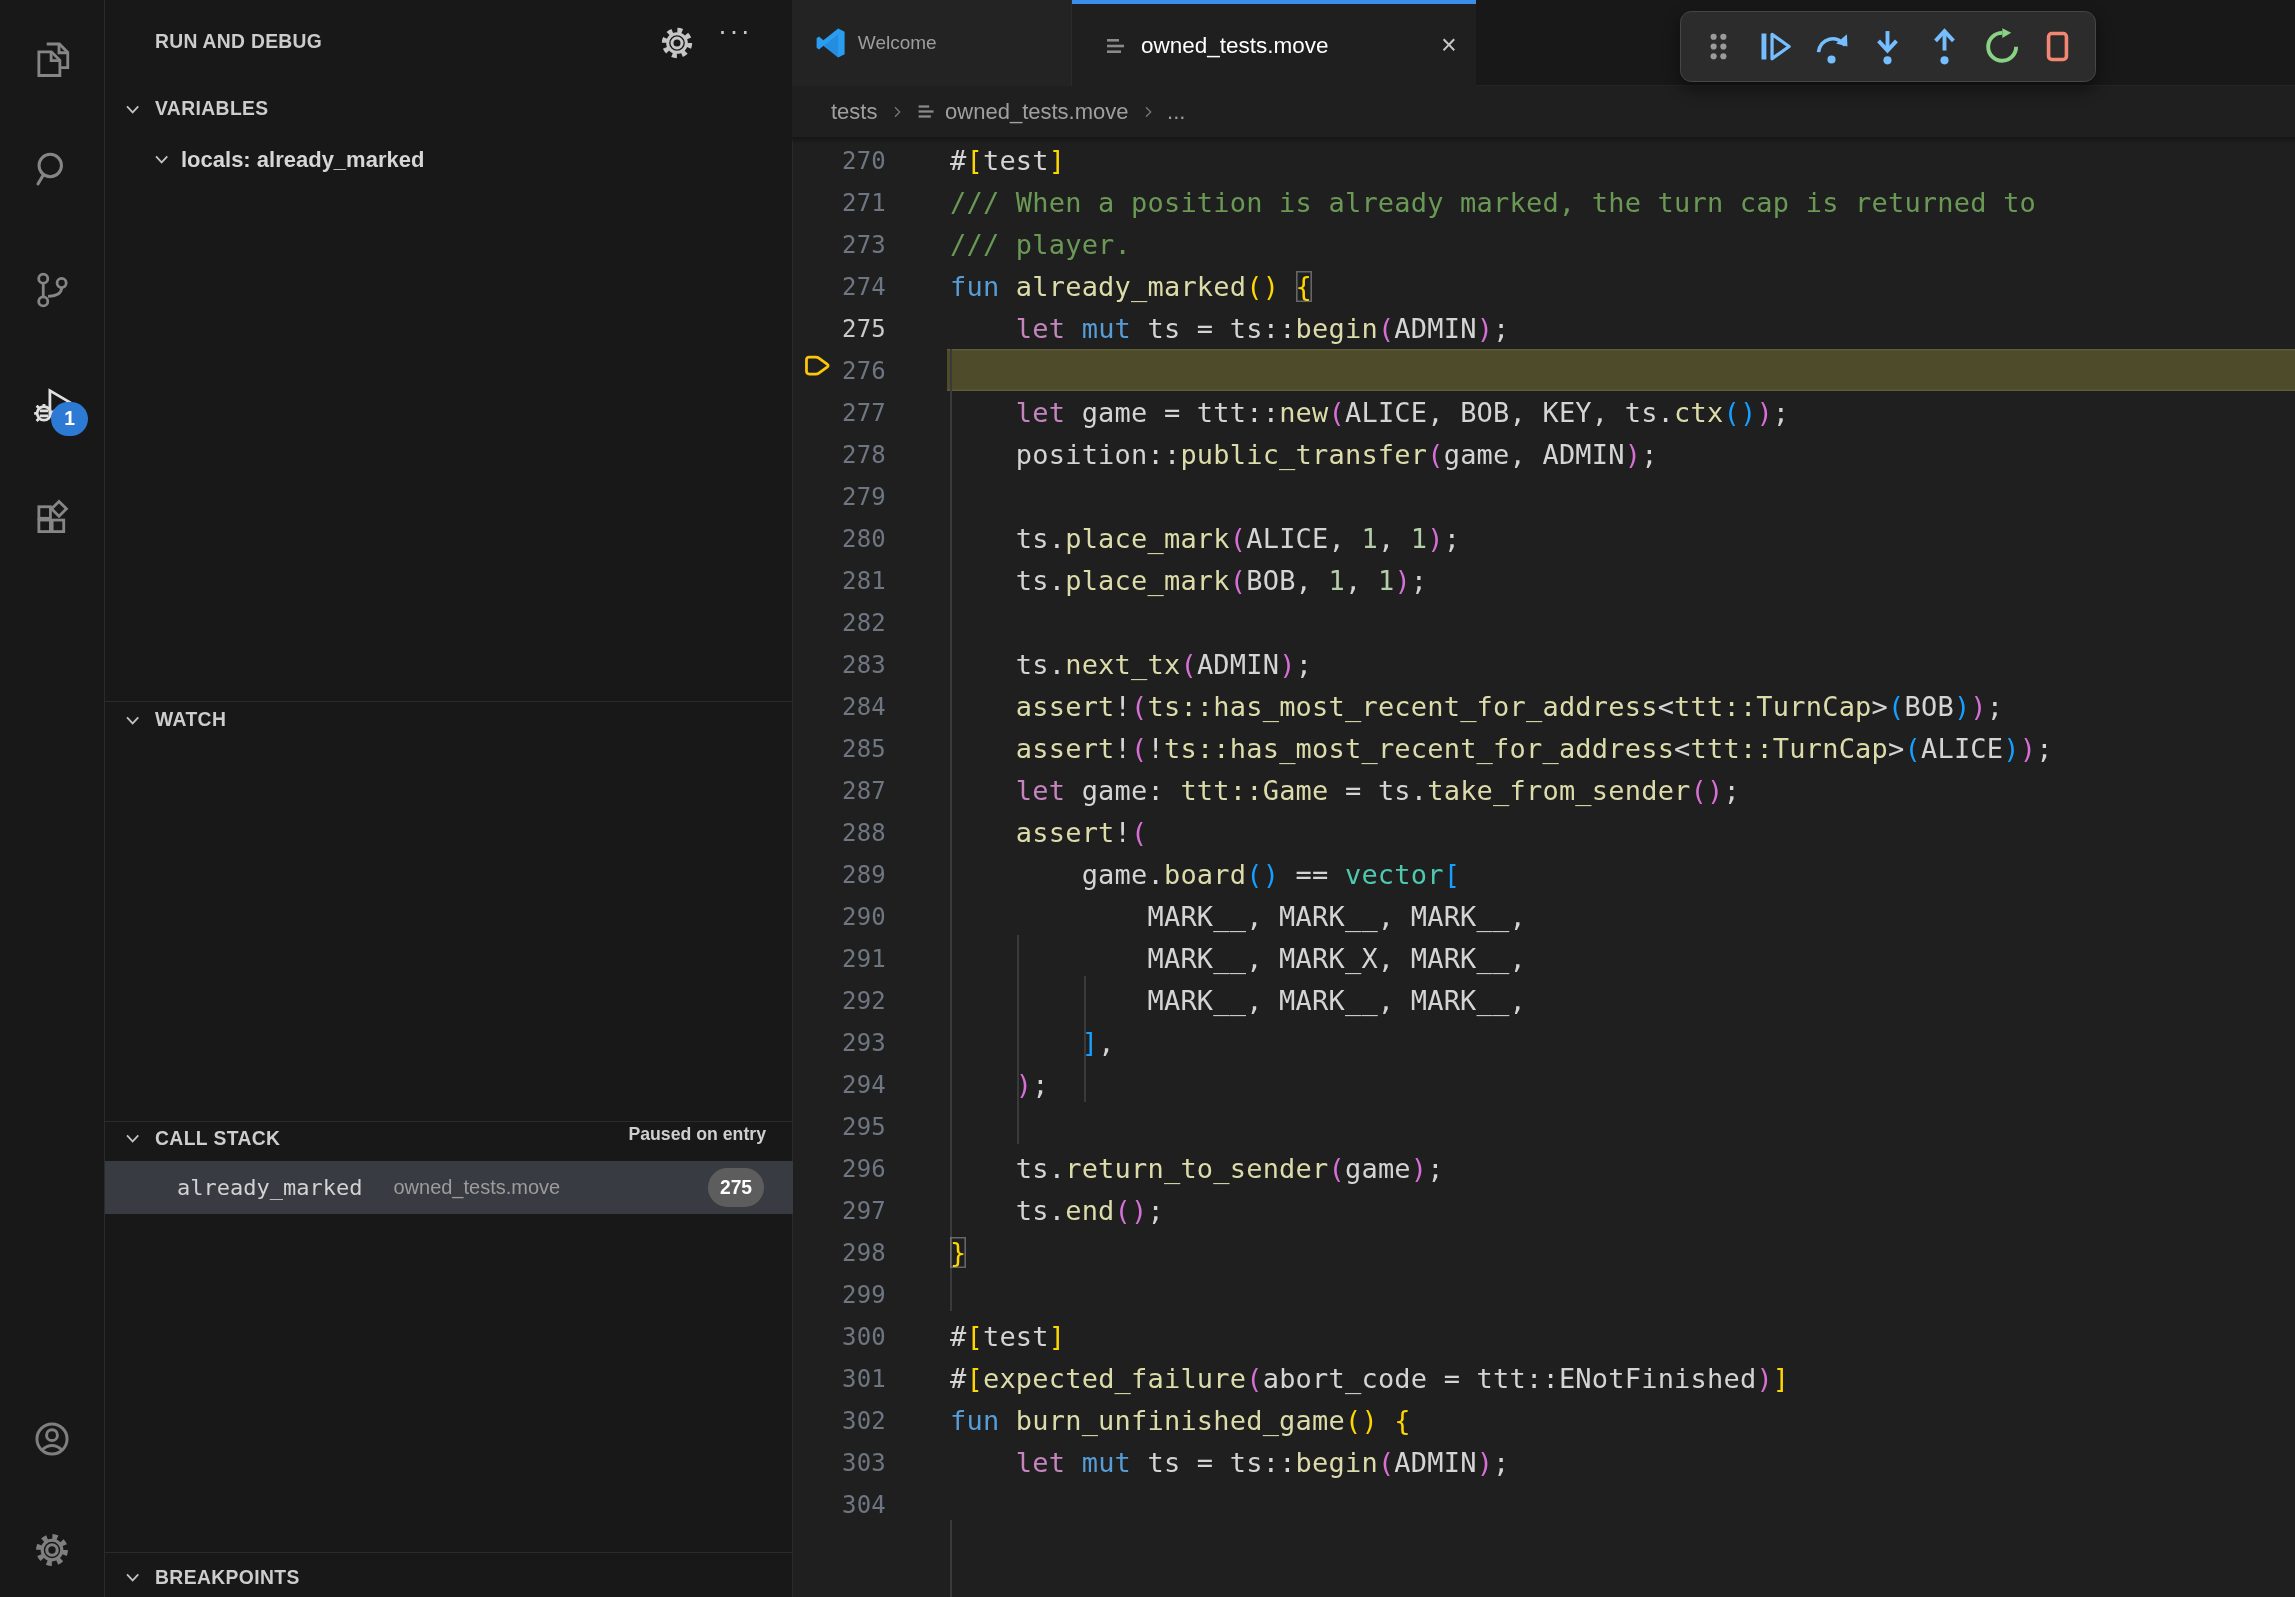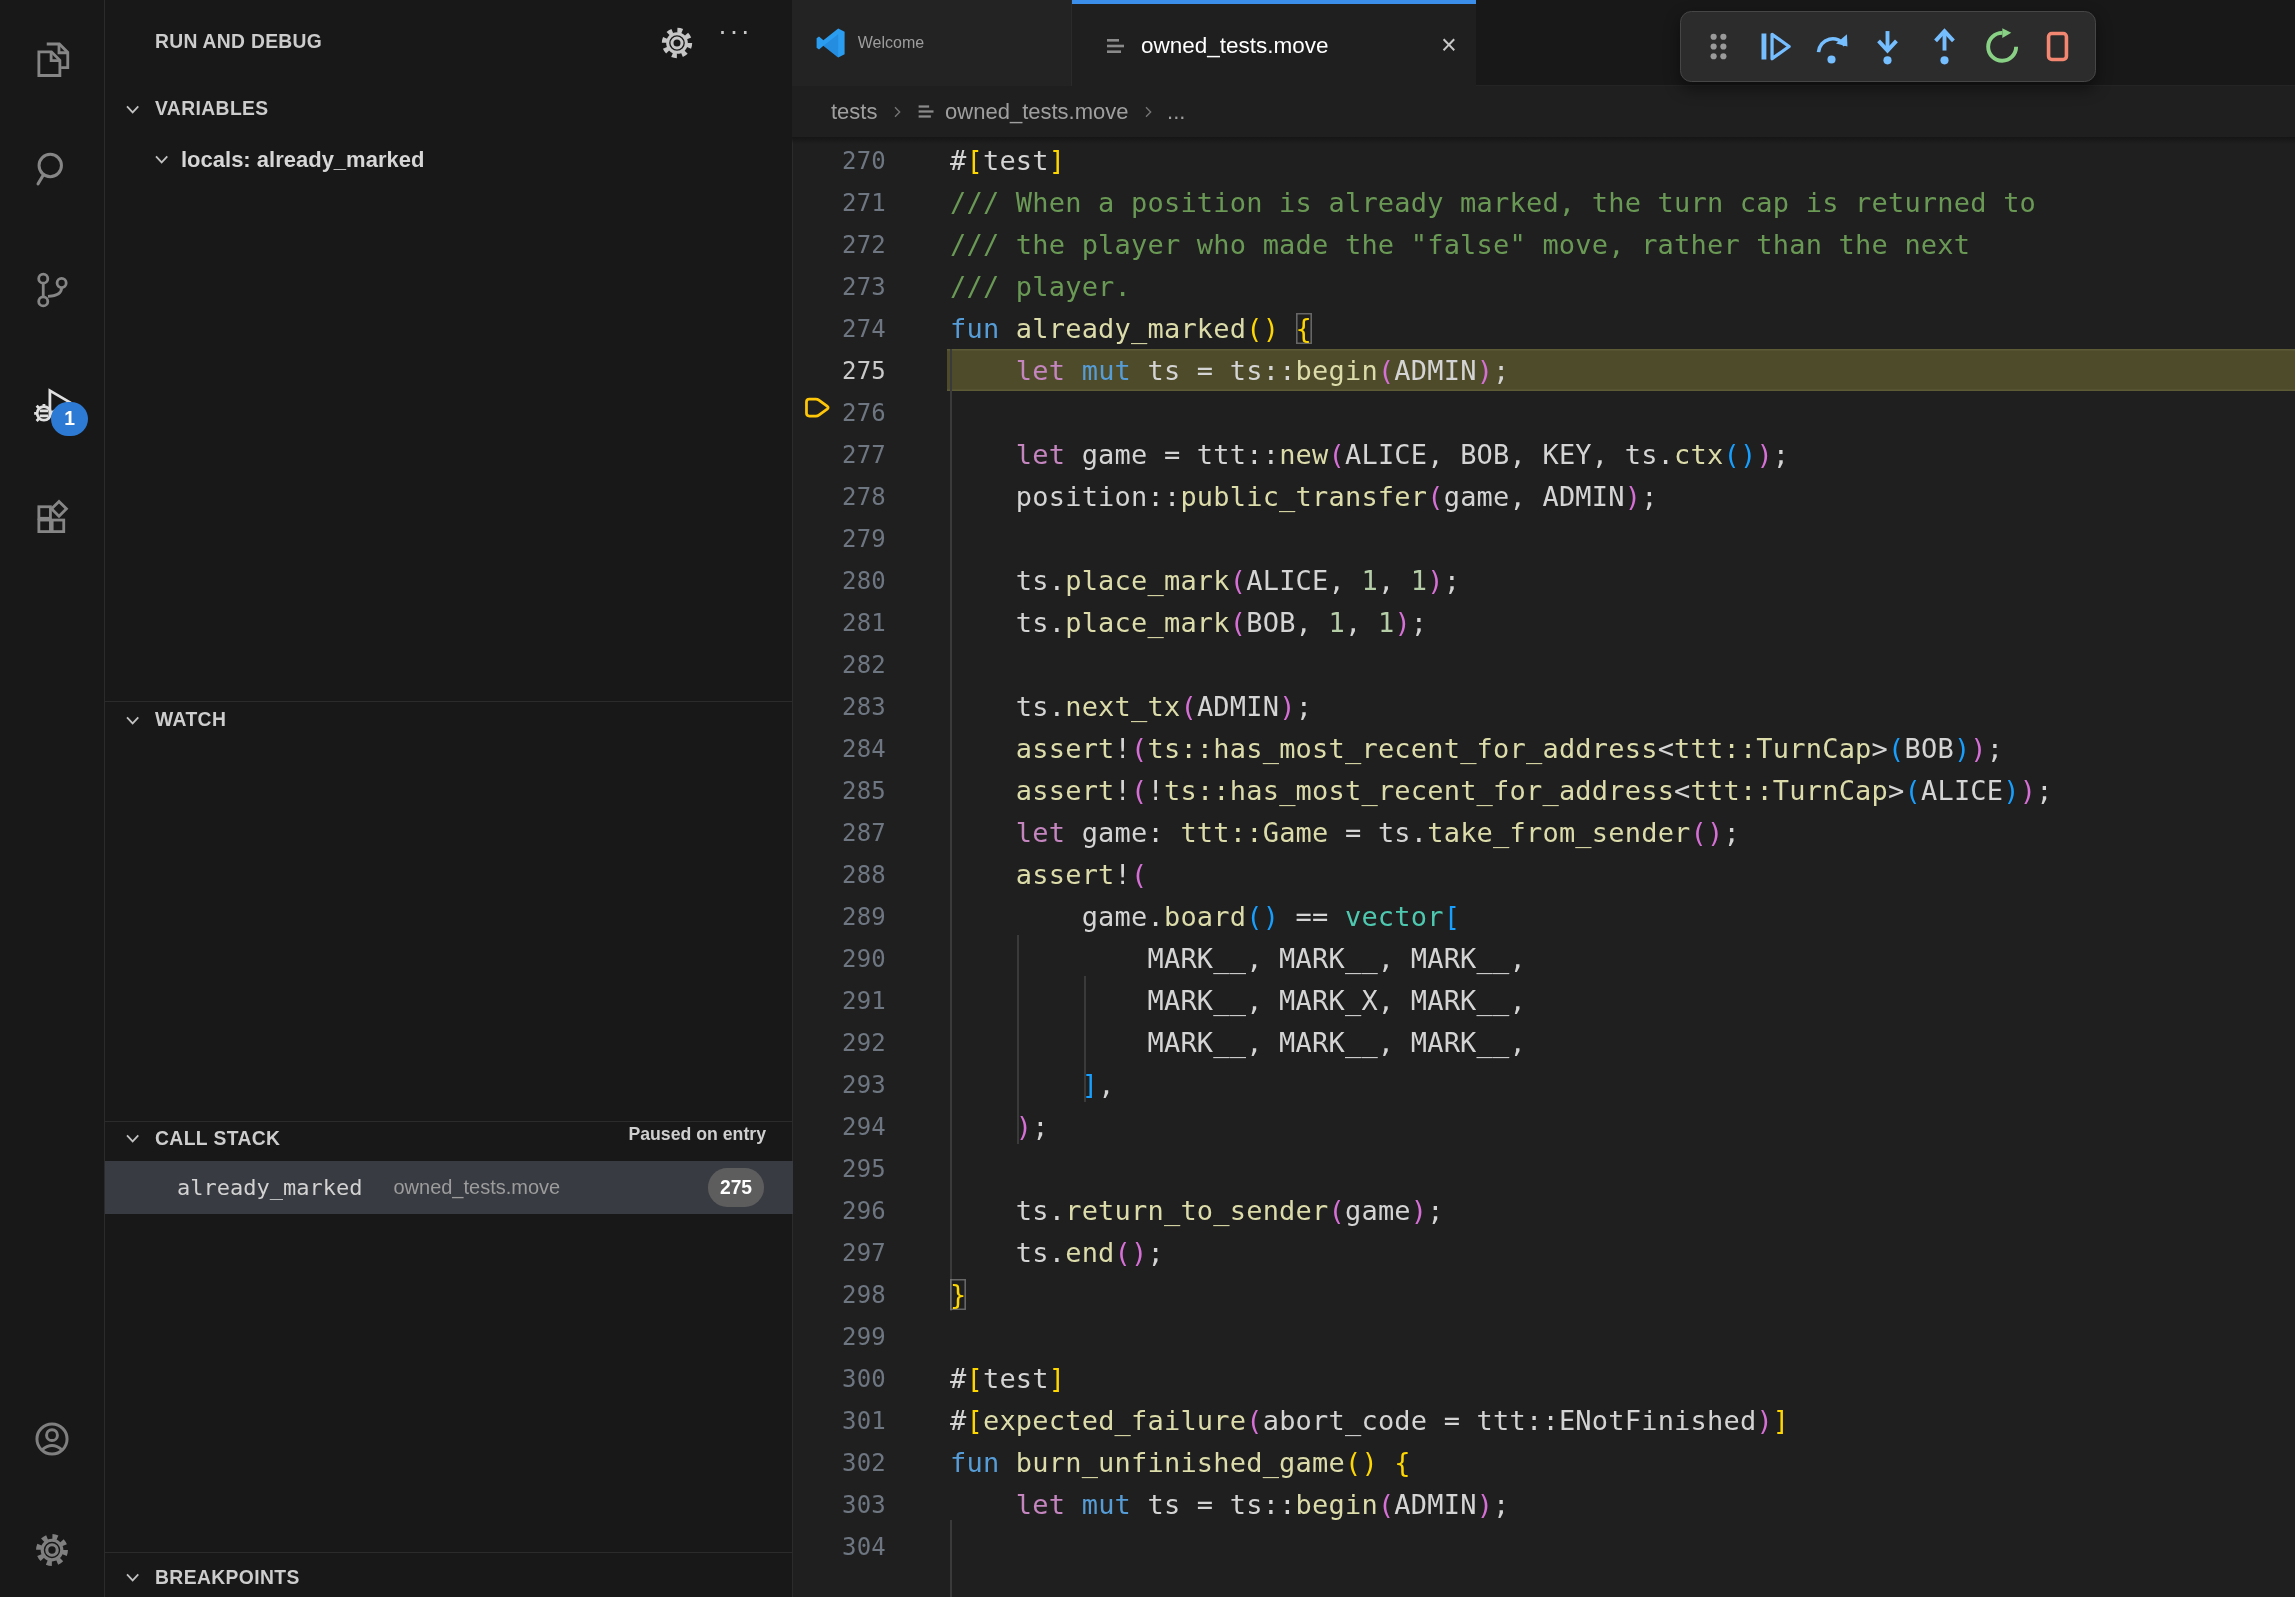--- a/index.html
+++ b/index.html
@@ -53,21 +53,21 @@
   .frame-badge {
     margin-left:auto; margin-right:29px; min-width:56px; height:39px; border-radius:19.3px;
     background:#5d5d5d; color:#ffffff; font-size:19.3px; font-weight:600;
     display:flex; align-items:center; justify-content:center; padding:0 11.3px;
   }
 
   
   .tabbar { left:792px; top:0; right:0; height:86px; background:#181818; border-bottom:0.8px solid #242424; }
   .tab { position:absolute; top:0; height:86px; display:flex; align-items:center; }
   .tab-welcome { left:0; width:280px; background:#232323; border-right:0.8px solid #2b2b2b; }
-  .tab-welcome .tab-label { color:#9d9d9d; font-size:16px; margin-left:11.3px; }
+  .tab-welcome .tab-label { color:#9d9d9d; font-size:19px; margin-left:11.3px; }
   .tab-active { left:280px; width:404px; background:#1f1f1f; border-top:4px solid #3b8eea; height:87px; }
   .tab-active .tab-label { color:#ffffff; font-size:22.5px; margin-left:13px; }
   .tab-close { margin-left:auto; margin-right:19.3px; color:#c8c8c8; font-size:27px; line-height:1; }
   .vscode-logo { width:32px; height:32px; margin-left:22.5px; flex:none; }
   .move-icon { width:24px; height:24px; margin-left:32px; flex:none; }
 
   .breadcrumb {
     left:792px; top:86px; right:0; height:51px; background:#1f1f1f;
     display:flex; align-items:center; font-size:22px; color:#9f9f9f;
   }
@@ -314,21 +314,20 @@
       <path d="M9 5 L16 12 L9 19" fill="none" stroke="#767676" stroke-width="2"></path>
     </svg>
     <span class="bc-item">...</span>
   </div>
 
   <div class="abs code">
     <div class="code-shadow"></div>
     <div class="lines" id="lines">
         <div class="crow"><span class="ln">270</span><span class="ctext"><span class="tk-d">#</span><span class="tk-b1">[</span><span class="tk-d">test</span><span class="tk-b1">]</span></span></div>
         <div class="crow"><span class="ln">271</span><span class="ctext"><span class="tk-c">/// When a position is already marked, the turn cap is returned to</span></span></div>
-        <div class="crow"><span class="ln">272</span><span class="ctext"><span class="tk-c">/// the player who made the "false" move, rather than the next</span></span></div>
         <div class="crow"><span class="ln">273</span><span class="ctext"><span class="tk-c">/// player.</span></span></div>
         <div class="crow"><span class="ln">274</span><span class="ctext"><span class="tk-k">fun </span><span class="tk-f">already_marked</span><span class="tk-b1">()</span><span class="tk-d"> </span><span class="tk-bx">{</span></span></div>
         <div class="hl-line" style="top: 209px;"></div>
         <div class="crow"><span class="ln cur">275</span><span class="ctext"><span class="tk-d">    </span><span class="tk-t">let</span><span class="tk-d"> </span><span class="tk-k">mut</span><span class="tk-d"> ts = ts::</span><span class="tk-f">begin</span><span class="tk-b2">(</span><span class="tk-d">ADMIN</span><span class="tk-b2">)</span><span class="tk-d">;</span></span><div class="dbg-arrow"><svg viewBox="0 0 42 36">
               <path d="M8 11 Q8 7.5 11.5 7.5 L19.5 7.5 Q21.7 7.5 23.3 8.7 L33.5 16.1 Q36 18 33.5 19.9 L23.3 27.3 Q21.7 28.5 19.5 28.5 L11.5 28.5 Q8 28.5 8 25 Z" fill="none" stroke="#fdc608" stroke-width="3.4"></path>
             </svg></div></div>
         <div class="guide" style="left: 158px; top: 209px; height: 42px;"></div>
         <div class="crow"><span class="ln">276</span><span class="ctext"></span></div>
         <div class="guide" style="left: 158px; top: 251px; height: 42px;"></div>
         <div class="crow"><span class="ln">277</span><span class="ctext"><span class="tk-d">    </span><span class="tk-t">let</span><span class="tk-d"> game = ttt::</span><span class="tk-f">new</span><span class="tk-b2">(</span><span class="tk-d">ALICE, BOB, KEY, ts.</span><span class="tk-f">ctx</span><span class="tk-b3">()</span><span class="tk-b2">)</span><span class="tk-d">;</span></span></div>

